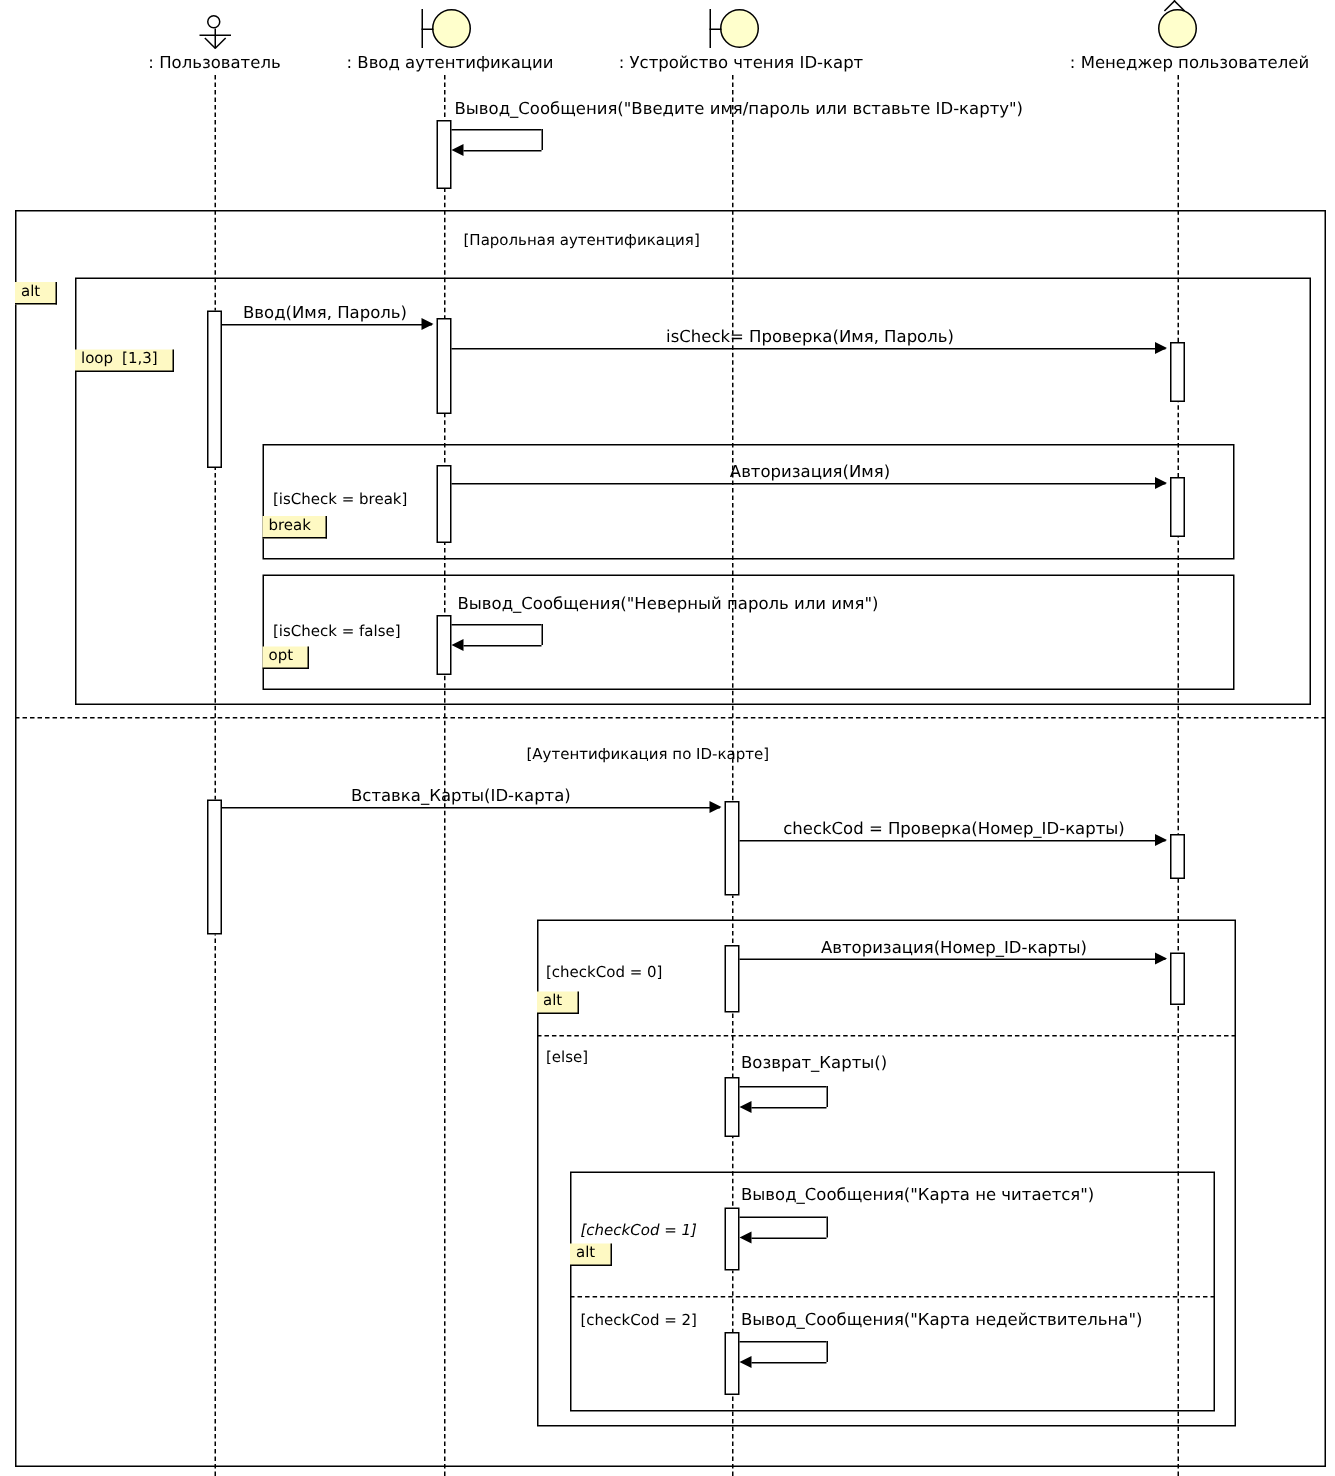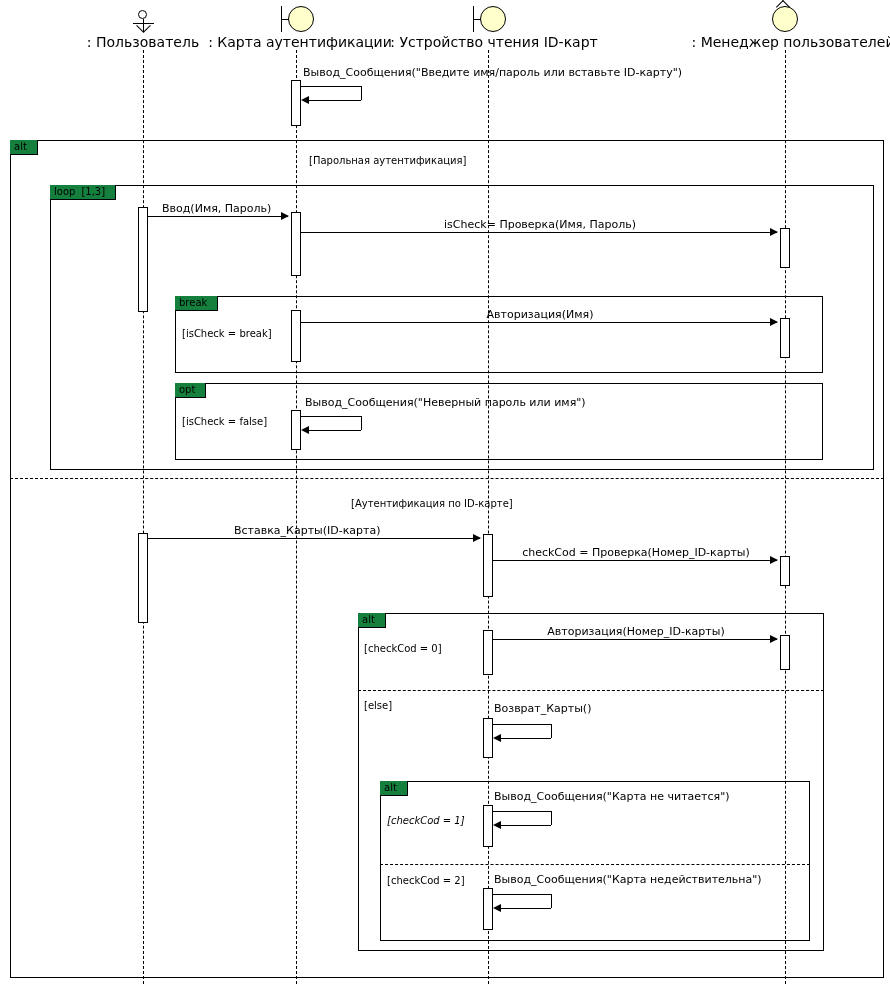--- a/index.html
+++ b/index.html
@@ -12,21 +12,21 @@
   }
   #diagram {
     position: relative;
     width: 890px;
     height: 984px;
     overflow: hidden;
     background: #ffffff;
   }
   .lbl {
     position: absolute;
-    font-size: 14px;
+    font-size: 11px;
     color: #000;
     white-space: nowrap;
     line-height: 12px;
   }
   .lbl.center {
     transform: translateX(-50%);
     text-align: center;
   }
   .lifeline {
     position: absolute;
@@ -43,29 +43,30 @@
     position: absolute;
     border: 1px solid #000;
     box-sizing: border-box;
     background: transparent;
   }
   .frame-outer {
     border-color: #000;
   }
   .tag {
     position: absolute;
-    background: #15803d;
+    background: #fef9c3;
     border: 1px solid #000;
     border-top: none;
     border-left: none;
     box-sizing: border-box;
     font-size: 10px;
     padding: 1px 10px 1px 4px;
     color: #000;
     line-height: 12px;
+    margin-top: 48px;
   }
   .tag .kw { font-weight: normal; }
   .tag .rng { margin-left: 6px; }
   .divider {
     position: absolute;
     height: 0;
     border-top: 1px dashed #000;
   }
   .guard {
     position: absolute;
@@ -168,21 +169,21 @@
     <div class="stick" style="left:134px; top:32px; width:10px; transform:rotate(45deg); transform-origin:100% 0;"></div>
     <div class="stick" style="left:143px; top:32px; width:10px; transform:rotate(-45deg); transform-origin:0 0;"></div>
   </div>
   <div class="lbl center" style="left:143px; top:36px;">: Пользователь</div>
 
   <div>
     <div class="boundary-circle" style="left:288px; top:6px;"></div>
     <div class="boundary-bar" style="left:281px; top:6px; height:26px;"></div>
     <div class="boundary-stub" style="left:281px; top:19px; width:8px;"></div>
   </div>
-  <div class="lbl center" style="left:300px; top:36px;">: Карта аутентификации</div>
+  <div class="lbl center" style="left:300px; top:36px;">: Ввод аутентификации</div>
 
   <div>
     <div class="boundary-circle" style="left:480px; top:6px;"></div>
     <div class="boundary-bar" style="left:473px; top:6px; height:26px;"></div>
     <div class="boundary-stub" style="left:473px; top:19px; width:8px;"></div>
   </div>
   <div class="lbl center" style="left:494px; top:36px;">: Устройство чтения ID-карт</div>
 
   <div>
     <div class="control-circle" style="left:772px; top:6px;"></div>

